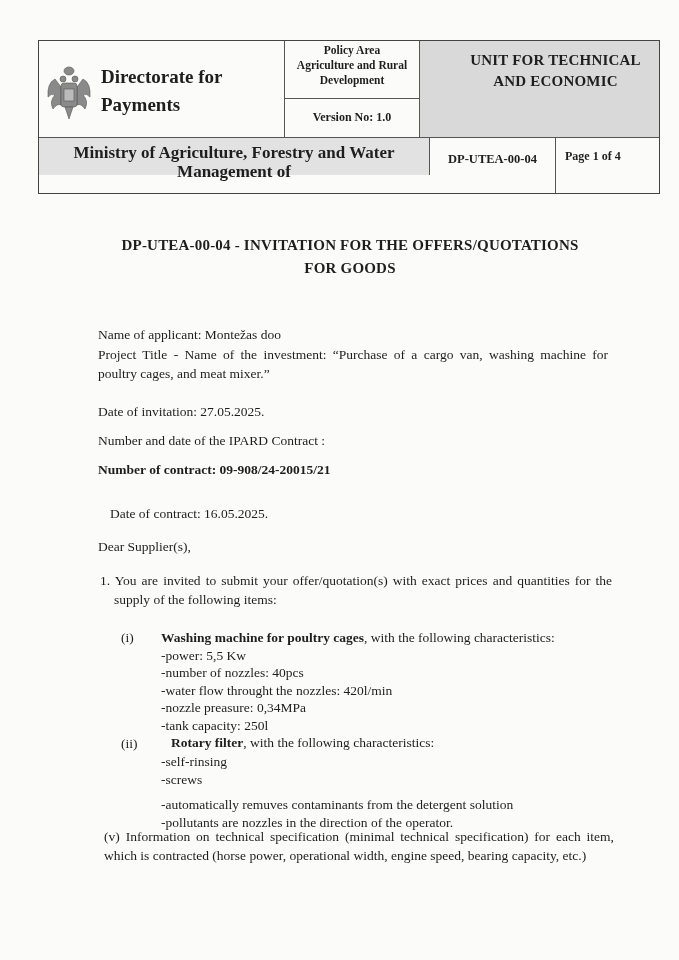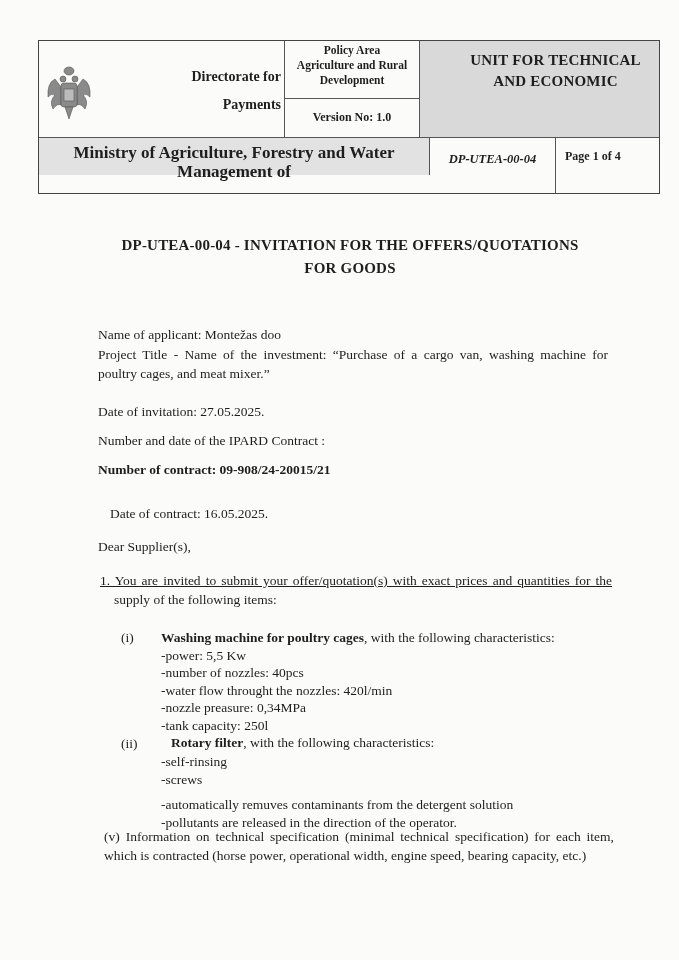--- a/index.html
+++ b/index.html
@@ -18,26 +18,26 @@
   .logo-cell { left: 0; top: 0; width: 246px; height: 96px; border-right: 1.5px solid #555; }
   .policy-cell { left: 246px; top: 0; width: 135px; height: 58px; border-right: 1.5px solid #555; border-bottom: 1.5px solid #555;
     text-align: center; font-weight: bold; font-size: 11.5px; line-height: 15px; padding-top: 2px; }
   .version-cell { left: 246px; top: 58px; width: 135px; height: 38px; border-right: 1.5px solid #555;
     text-align: center; font-weight: bold; font-size: 12px; padding-top: 11px; }
   .unit-cell { left: 381px; top: 0; width: 239px; height: 96px; background: #d9d9d9;
     text-align: center; font-weight: bold; font-size: 15px; line-height: 21px; padding-top: 9px; letter-spacing: 0.2px; padding-left: 32px; }
   .ministry-cell { left: 0; top: 96px; width: 391px; height: 38px; background: #e2e2e2; border-top: 1.5px solid #555; border-right: 1.5px solid #555;
     text-align: center; font-weight: bold; font-size: 17px; line-height: 19px; padding-top: 5px; }
   .code-cell { left: 391px; top: 96px; width: 126px; height: 56px; border-top: 1.5px solid #555; border-right: 1.5px solid #555;
-    text-align: center; font-weight: bold; font-size: 12.5px; padding-top: 14px; font-style: italic; }
+    text-align: center; font-weight: bold; font-size: 12.5px; padding-top: 14px; }
   .page-cell { left: 517px; top: 96px; width: 103px; height: 56px; border-top: 1.5px solid #555;
     font-weight: bold; font-size: 12px; padding-top: 11px; padding-left: 9px; }
   .directorate-title {
-    position: absolute; left: 62px; top: 22px; width: 180px; text-align: right;
-    font-weight: bold; font-size: 14px; line-height: 28px;
+    position: absolute; left: 62px; top: 22px; width: 180px; text-align: left;
+    font-weight: bold; font-size: 19px; line-height: 28px;
   }
   .emblem { position: absolute; left: 6px; top: 24px; width: 48px; height: 58px; }
 
   .doc-title {
     position: absolute; left: 100px; top: 234px; width: 500px; text-align: center;
     font-weight: bold; font-size: 15px; line-height: 23px; letter-spacing: 0.2px;
   }
   .para { position: absolute; left: 98px; font-size: 13.5px; line-height: 19px; }
   .just { text-align: justify; text-align-last: left; }
 
@@ -95,39 +95,39 @@
   <div>poultry cages, and meat mixer.”</div>
 </div>
 <div class="para" style="top:402px;">Date of invitation: 27.05.2025.</div>
 <div class="para" style="top:431px;">Number and date of the IPARD Contract :</div>
 <div class="para" style="top:460px;font-weight:bold;">Number of contract: 09-908/24-20015/21</div>
 <div class="para" style="top:504px;margin-left:12px;">Date of contract: 16.05.2025.</div>
 
 <div class="para" style="top:537px;">Dear Supplier(s),</div>
 
 <div class="para" style="top:571px; left:100px; width:512px;">
-  <div style="text-align:justify;text-align-last:justify;text-decoration:underline;">1. You are invited to submit your offer/quotation(s) with exact prices and quantities for the</div>
+  <div style="text-align:justify;text-align-last:justify;">1. You are invited to submit your offer/quotation(s) with exact prices and quantities for the</div>
   <div style="padding-left:14px;">supply of the following items:</div>
 </div>
 
 <div class="roman" style="left:121px; top:630px;">(i)</div>
 <div class="spec" style="left:161px; top:629px;">
   <div><b>Washing machine for poultry cages</b><span>, with the following characteristics:</span></div>
   <div>-power: 5,5 Kw</div>
   <div>-number of nozzles: 40pcs</div>
   <div>-water flow throught the nozzles: 420l/min</div>
   <div>-nozzle preasure: 0,34MPa</div>
   <div>-tank capacity: 250l</div>
 </div>
 
 <div class="roman" style="left:121px; top:736px;">(ii)</div>
 <div class="spec" style="left:161px; top:734px;">
   <div style="padding-left:10px;"><b>Rotary filter</b><span>, with the following characteristics:</span></div>
   <div style="margin-top:1px;">-self-rinsing</div>
   <div style="margin-top:1px;">-screws</div>
   <div style="margin-top:7px;">-automatically remuves contaminants from the detergent solution</div>
-  <div style="margin-top:1px;">-pollutants are released in the direction of the operator.</div>
+  <div style="margin-top:1px;">-pollutants are nozzles in the direction of the operator.</div>
 </div>
 
 <div class="para" style="top:827px; left:104px; width:510px;">
   <div style="text-align:justify;text-align-last:justify;">(v) Information on technical specification (minimal technical specification) for each item,</div>
   <div>which is contracted (horse power, operational width, engine speed, bearing capacity, etc.)</div>
 </div>
 
 </body></html>

